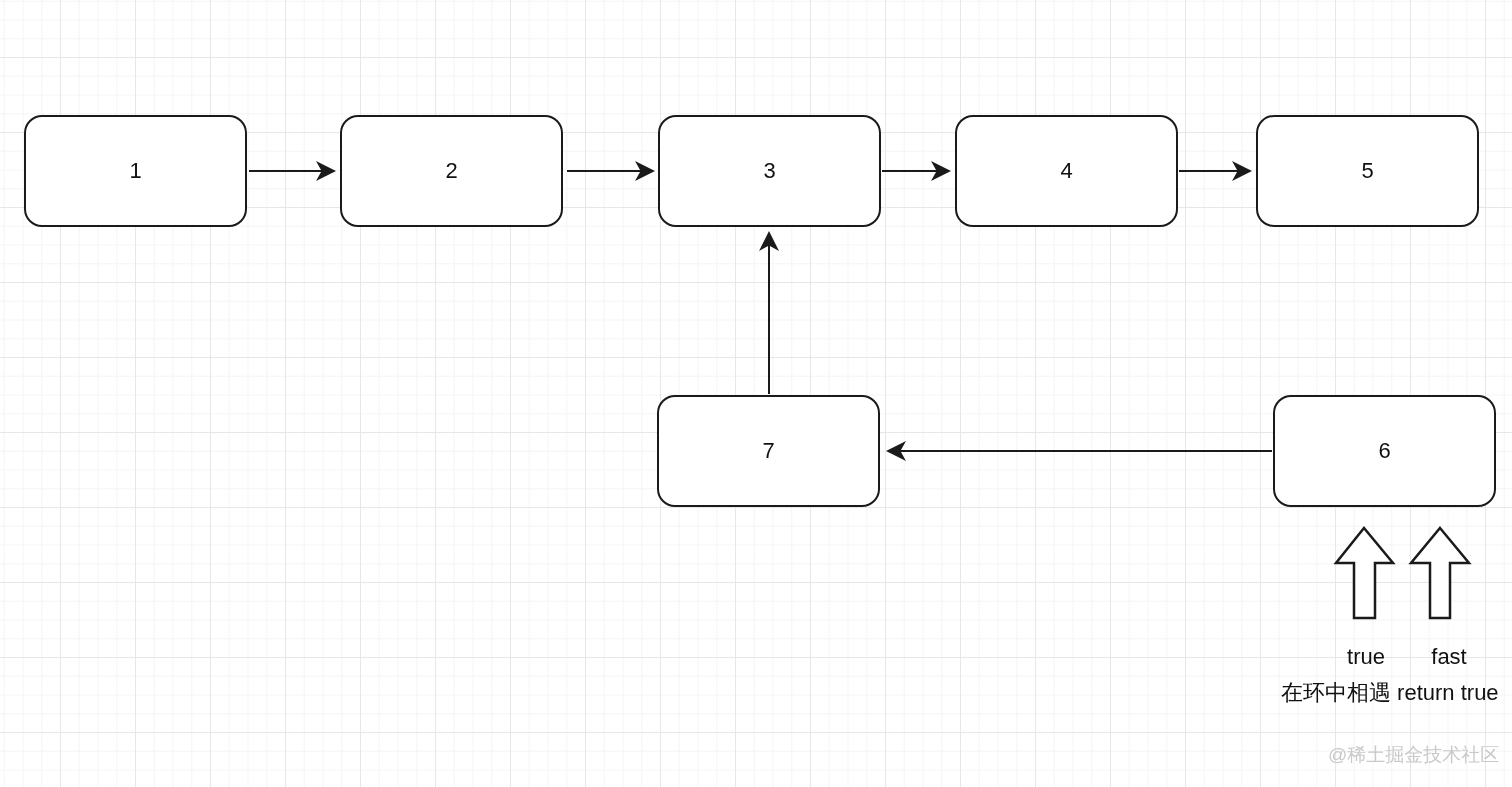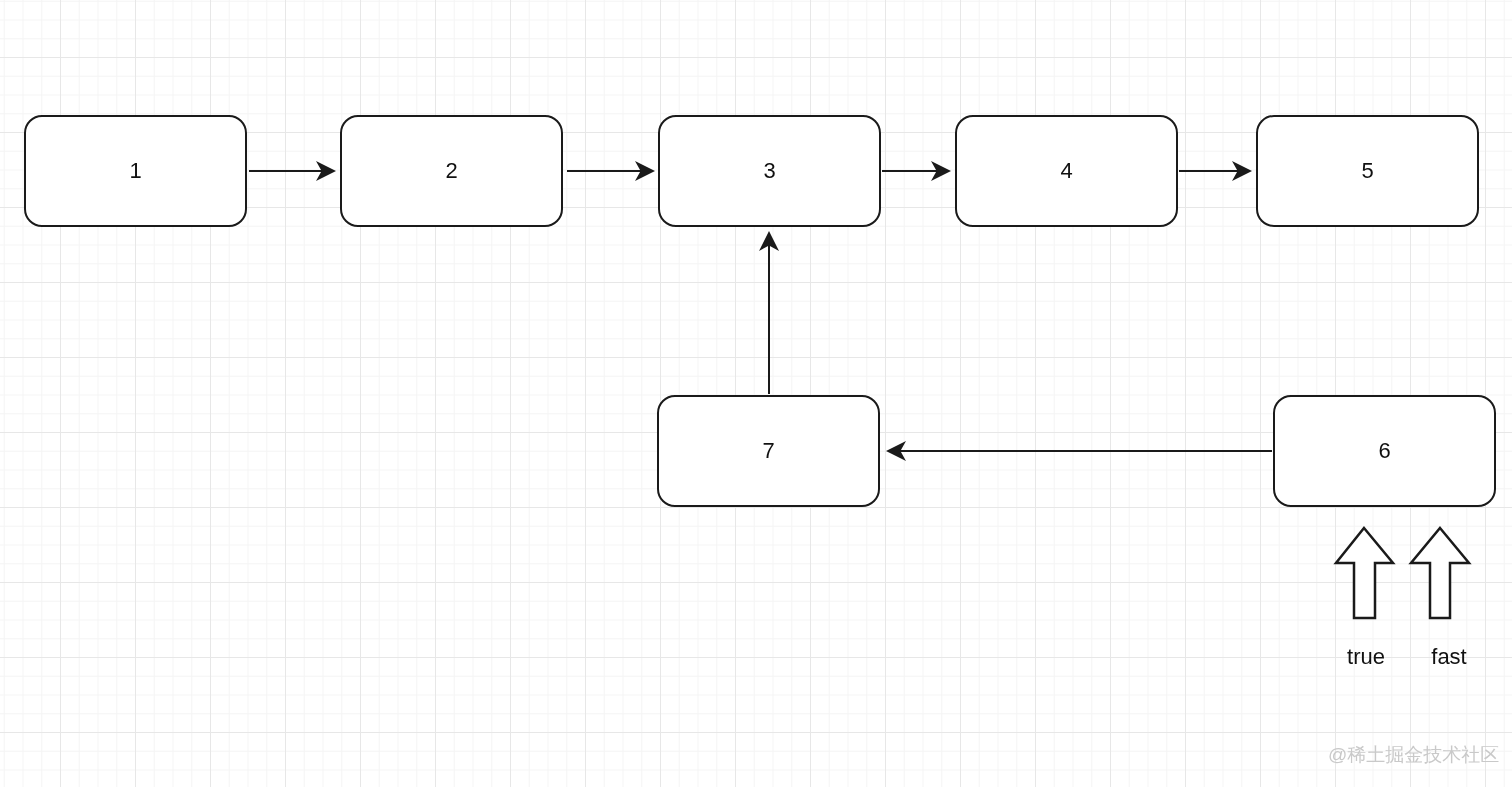--- a/index.html
+++ b/index.html
@@ -118,16 +118,17 @@
   <div class="node" style="left:657px; top:395px;">
     <span>7</span>
   </div>
   <div class="node" style="left:1273px; top:395px;">
     <span>6</span>
   </div>
 
   <div class="pointer-label" style="left:1321px; top:644px;">true</div>
   <div class="pointer-label" style="left:1404px; top:644px;">fast</div>
 
+  <div class="annotation">在环中相遇 return true</div>
 
   <div class="watermark">@稀土掘金技术社区</div>
 
 </div>
 
 </body></html>

